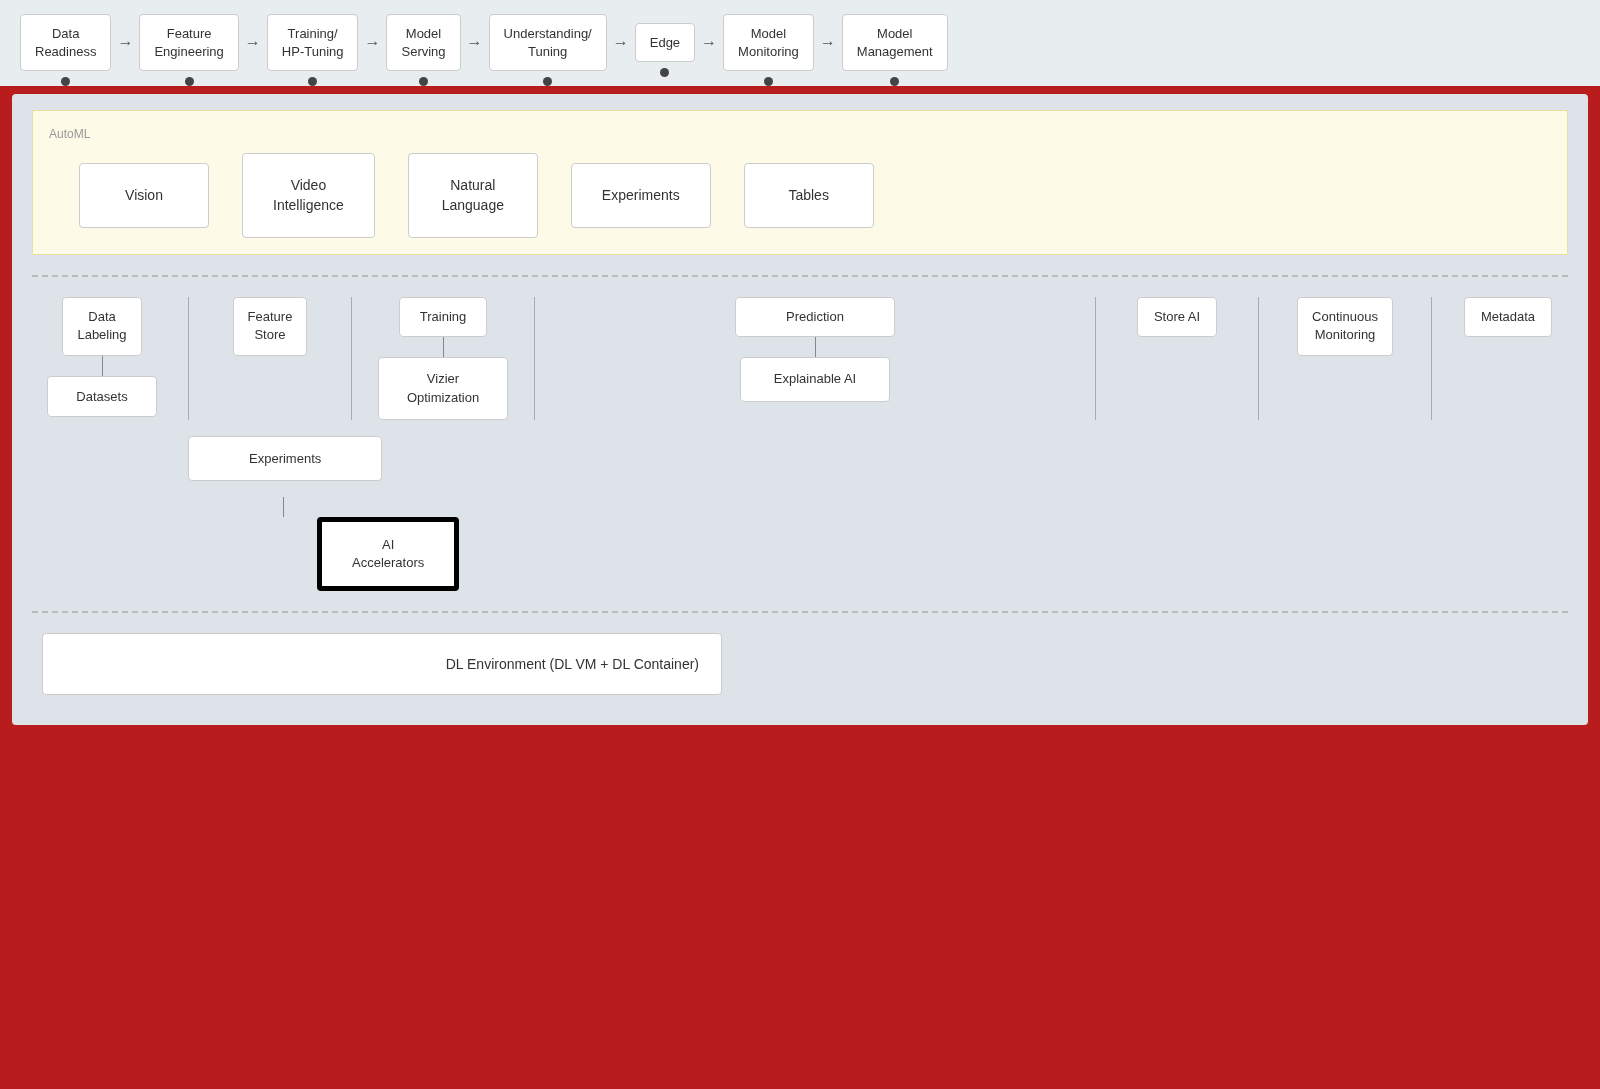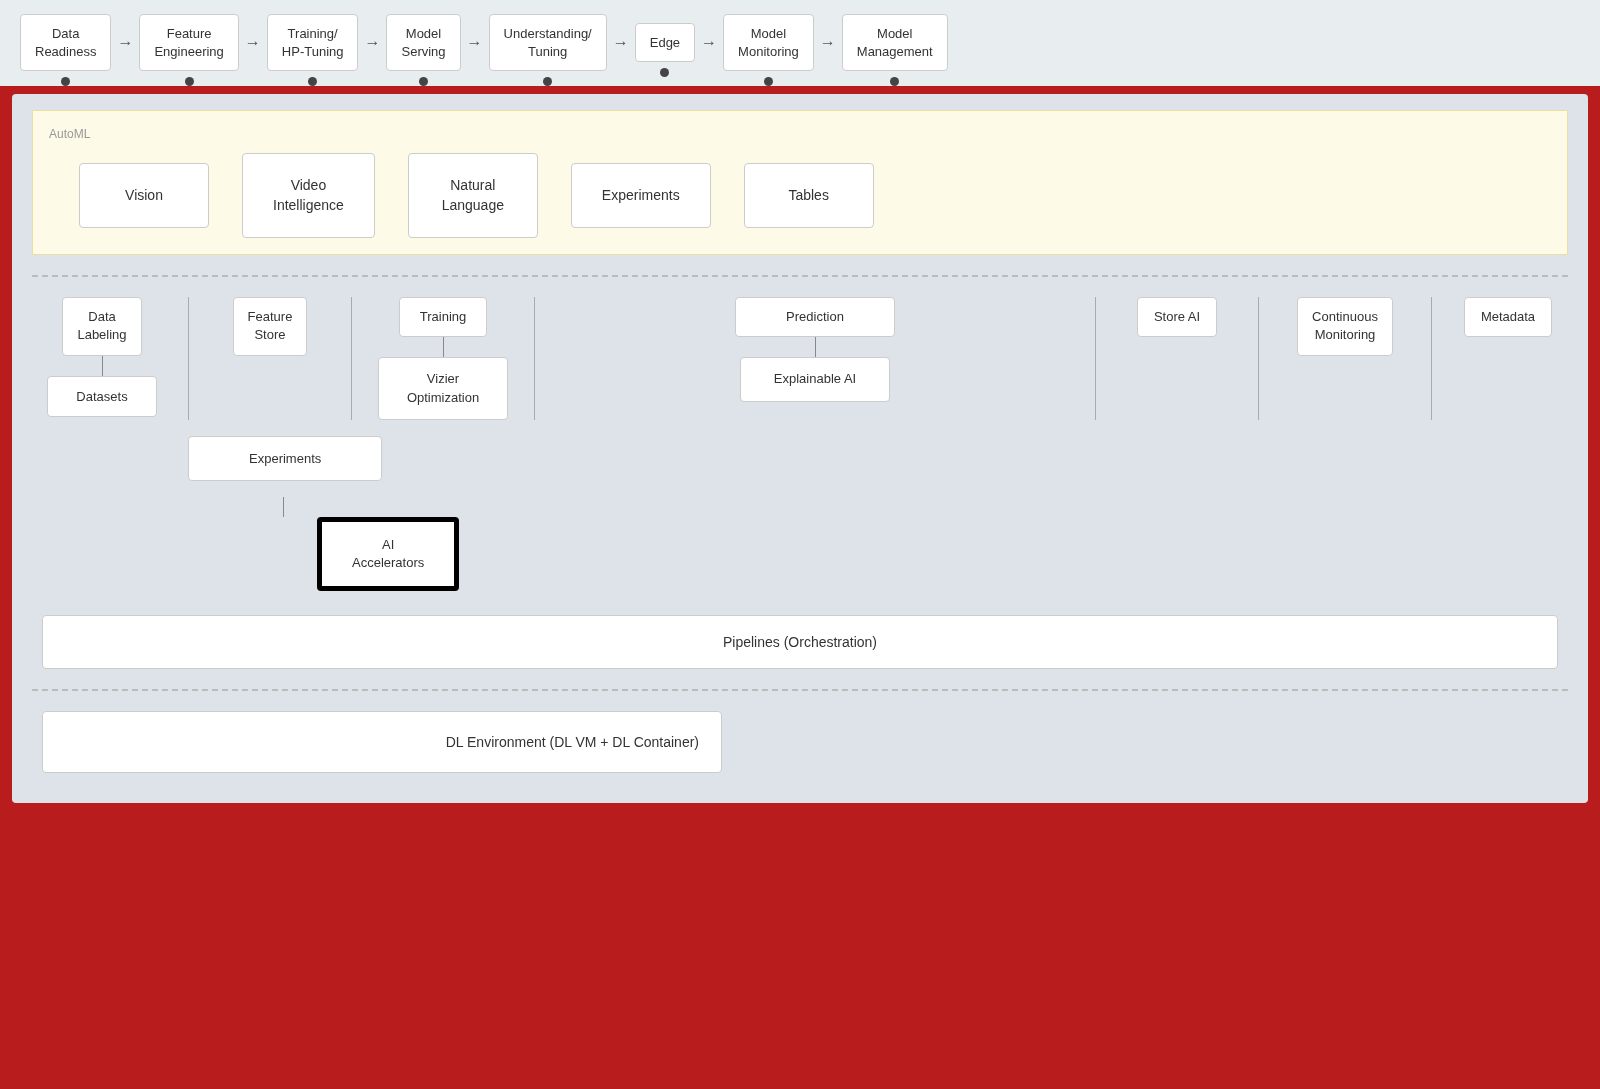--- a/index.html
+++ b/index.html
@@ -233,23 +233,20 @@
         <div style="background:#fff;border:1px solid #ccc;border-radius:4px;padding:14px 60px;text-align:center;font-size:13px;">Experiments</div>
       </div>
 
       <div style="display:flex;margin-top:16px;padding-left:156px;">
         <div style="width:1px;height:20px;background:#888;margin-left:95px;"></div>
       </div>
       <div style="display:flex;margin-top:0;padding-left:285px;">
         <div style="background:#fff;border:5px solid #000000;border-radius:4px;padding:14px 30px;text-align:center;font-size:13px;line-height:1.4;">AI<br>Accelerators</div>
       </div>
 
-      <div style="margin-top:24px;width:100%;">
-        <div style="background:#fff;border:1px solid #ccc;border-radius:4px;padding:18px;text-align:center;font-size:14px;margin-left:10px;margin-right:10px;">Pipelines (Orchestration)</div>
-      </div>
 
     </div>
 
     <hr class="dashed-divider">
 
     <div style="padding-left:10px;">
       <div style="background:#fff;border:1px solid #ccc;border-radius:4px;padding:22px;text-align:right;font-size:14px;width:680px;margin-bottom:14px;">DL Environment (DL VM + DL Container)</div>
     </div>
 
   </div>

